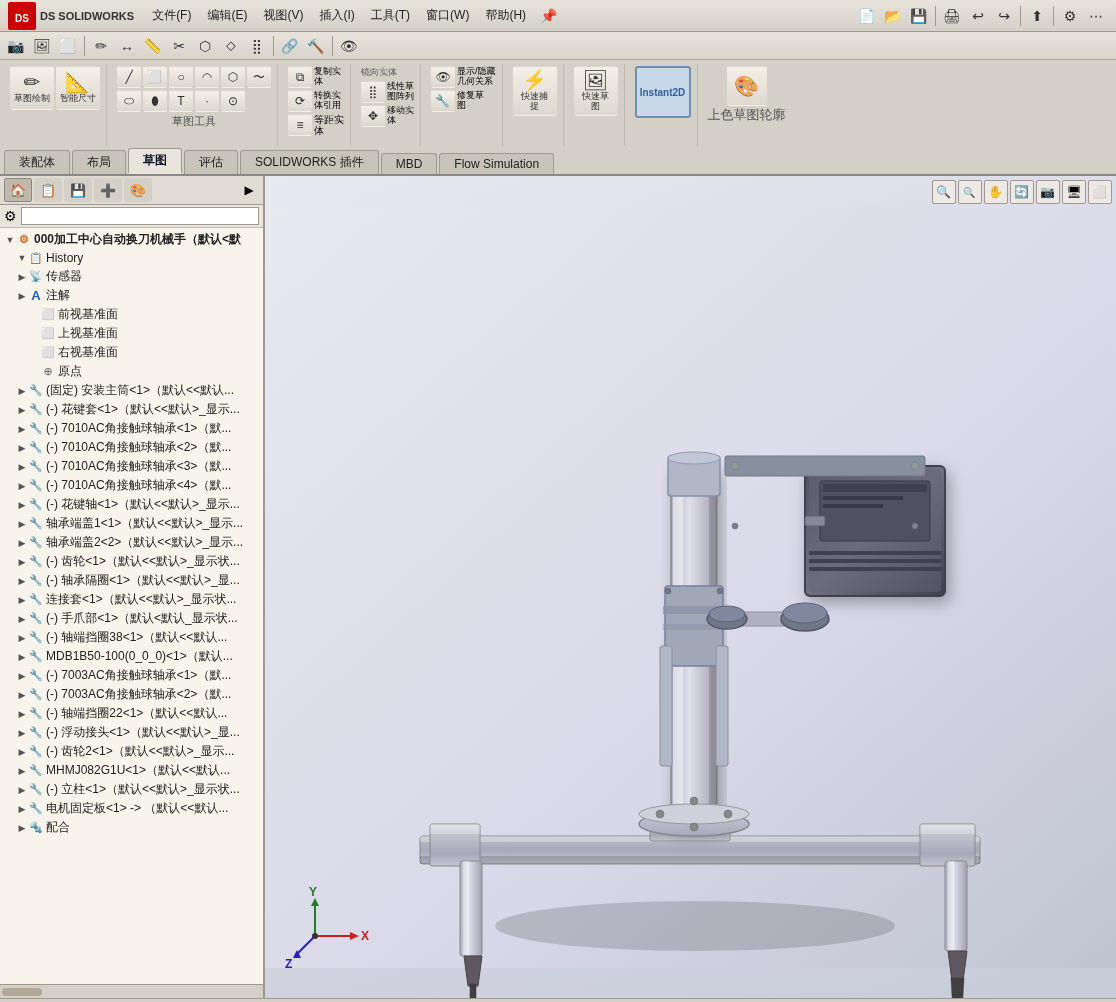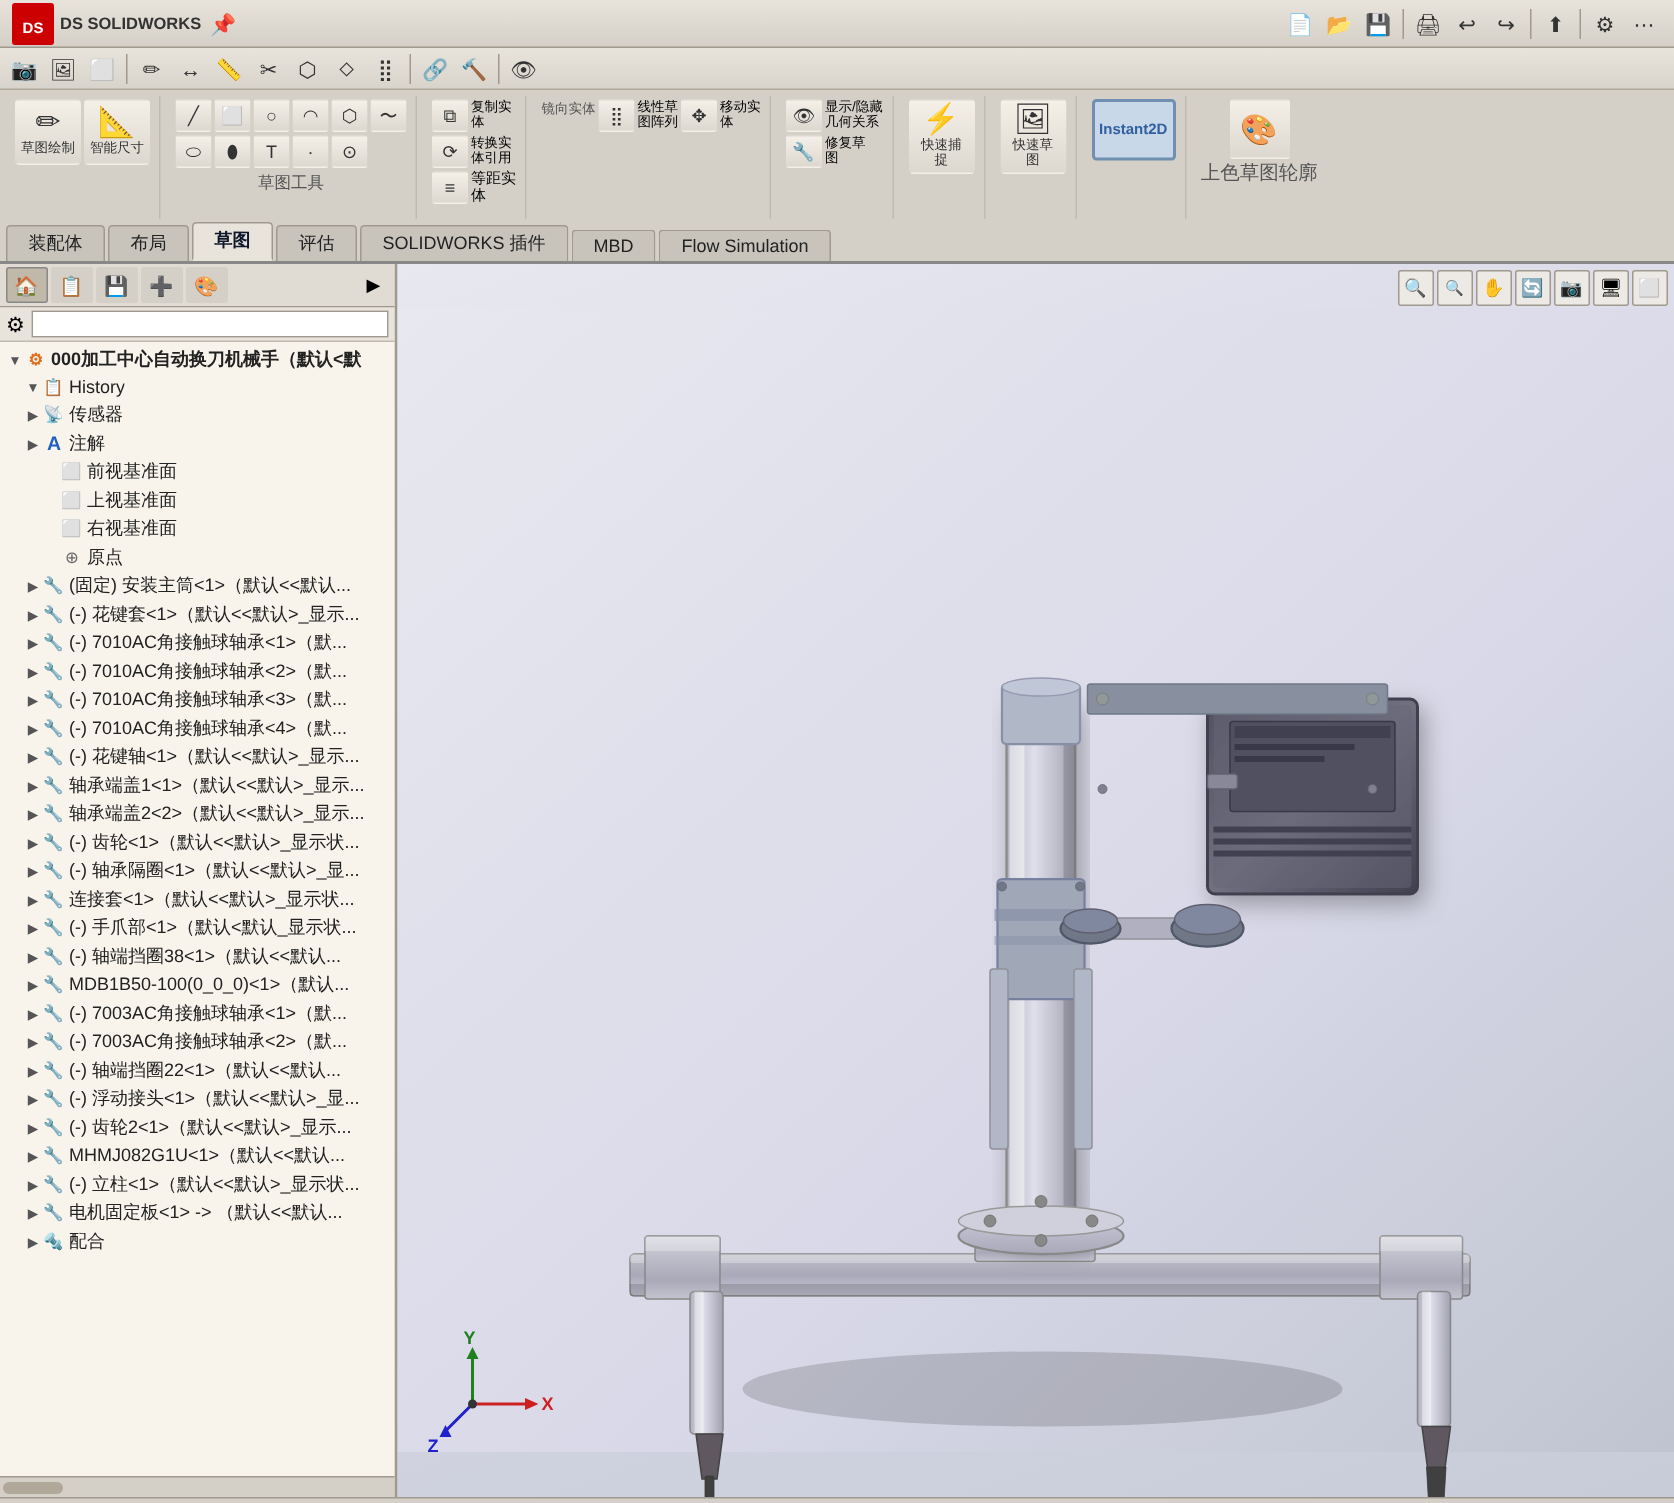--- a/index.html
+++ b/index.html
@@ -281,20 +281,29 @@
 </head>
 <body>
 
 <div id="titlebar">
   <div style="display:flex;align-items:center;gap:4px;">
     <svg width="28" height="28" viewBox="0 0 28 28">
       <rect width="28" height="28" fill="#cc0000" rx="2"></rect>
       <text x="14" y="20" fill="white" font-size="10" text-anchor="middle" font-weight="bold">DS</text>
     </svg>
     <span style="font-size:11px;font-weight:bold;color:#333;">DS SOLIDWORKS</span>
+  </div>
+  <div style="display:flex;margin-left:10px;">
+    <span class="menu-item">文件(F)</span>
+    <span class="menu-item">编辑(E)</span>
+    <span class="menu-item">视图(V)</span>
+    <span class="menu-item">插入(I)</span>
+    <span class="menu-item">工具(T)</span>
+    <span class="menu-item">窗口(W)</span>
+    <span class="menu-item">帮助(H)</span>
   </div>
   <div style="margin-left:6px;cursor:pointer;font-size:14px;">📌</div>
   <div style="margin-left:auto;display:flex;gap:4px;">
 
     <div style="display:flex;gap:2px;align-items:center;">
       <div class="tb-icon">📄</div>
       <div class="tb-icon">📂</div>
       <div class="tb-icon">💾</div>
       <div class="tb-sep"></div>
       <div class="tb-icon">🖨</div>
@@ -375,21 +384,21 @@
         <div style="font-size:9px;line-height:1.1;">转换实<br>体引用</div>
       </div>
       <div class="tb-small-row">
         <div class="tb-sm-btn">≡</div>
         <div style="font-size:10px;line-height:1.1;">等距实<br>体</div>
       </div>
     </div>
   </div>
 
   <div class="toolbar-group">
-    <div style="display:flex;flex-direction:row;gap:2px;">
+    <div style="display:flex;flex-direction:column;gap:2px;">
       <div style="font-size:9px;color:#555;">镜向实体</div>
       <div class="tb-small-row">
         <div class="tb-sm-btn">⣿</div>
         <div style="font-size:9px;line-height:1.1;">线性草<br>图阵列</div>
       </div>
       <div class="tb-small-row">
         <div class="tb-sm-btn">✥</div>
         <div style="font-size:9px;line-height:1.1;">移动实<br>体</div>
       </div>
     </div>
@@ -421,21 +430,21 @@
     <div style="display:flex;gap:2px;flex-direction:column;align-items:center;">
       <div class="tb-big-btn" style="width:44px;height:50px;">
         <div class="tb-big-icon">🖼</div>
         <div class="tb-big-label">快速草<br>图</div>
       </div>
     </div>
   </div>
 
   <div class="toolbar-group">
     <div style="display:flex;gap:2px;flex-direction:column;align-items:center;">
-      <div class="tb-big-btn instant2d-btn" style="width:56px;height:41px;">
+      <div class="tb-big-btn instant2d-btn" style="width:56px;height:52px;">
         <div class="tb-big-label" style="font-size:10px;font-weight:bold;color:#3060a0;">Instant2D</div>
       </div>
     </div>
   </div>
 
   <div class="toolbar-group">
     <div style="display:flex;flex-direction:column;gap:2px;align-items:center;">
       <div class="tb-sm-btn" style="width:40px;height:40px;font-size:20px;">🎨</div>
       <div style="font-size:13px;text-align:center;line-height:1.1;color:#555;">上色草图轮廓</div>
     </div>

